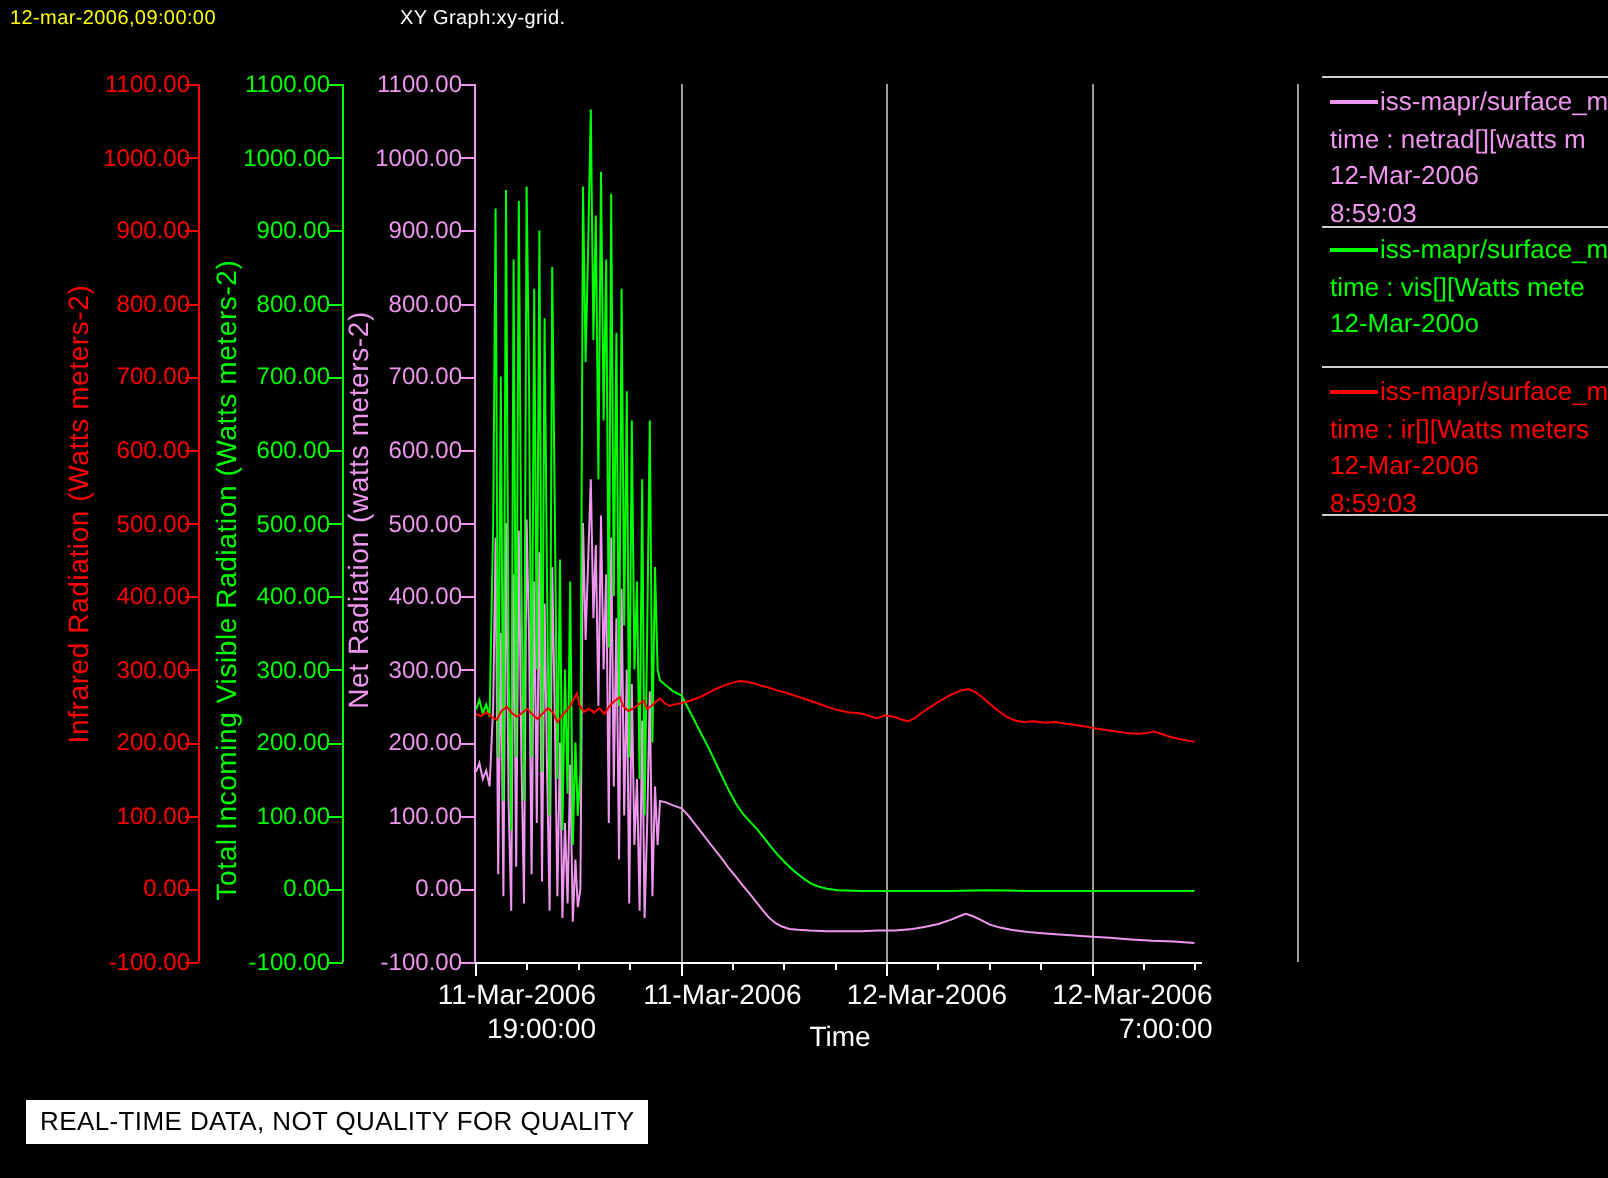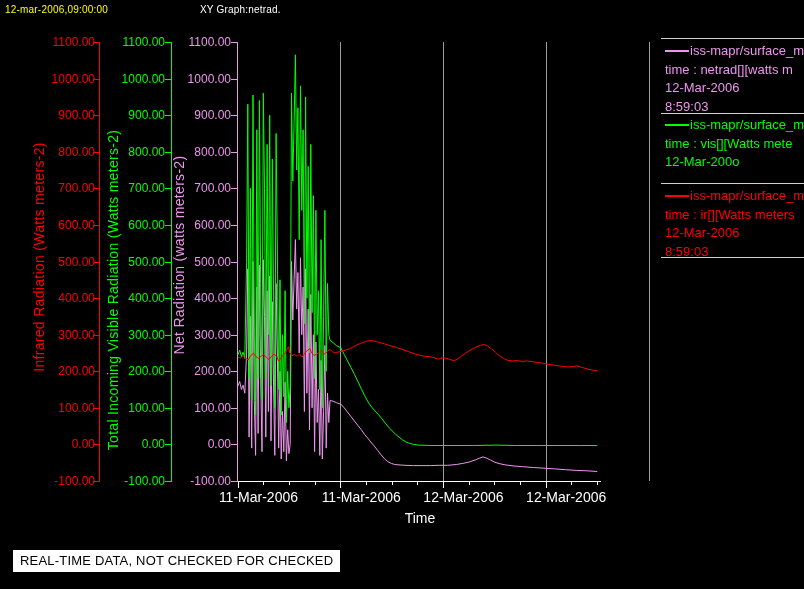--- a/index.html
+++ b/index.html
@@ -88,21 +88,21 @@
       <line x1="230.5" y1="115.66666666666666" x2="237.5" y2="115.66666666666666" stroke="#ee96ee" stroke-width="1" shape-rendering="crispEdges"></line>
       <line x1="230.5" y1="79.08333333333333" x2="237.5" y2="79.08333333333333" stroke="#ee96ee" stroke-width="1" shape-rendering="crispEdges"></line>
       <line x1="230.5" y1="42.5" x2="237.5" y2="42.5" stroke="#ee96ee" stroke-width="1" shape-rendering="crispEdges"></line>
       <polyline points="238.0,385.9 239.7,381.5 241.4,389.5 243.1,385.2 244.8,393.2 246.6,353.0 247.8,268.8 249.1,437.1 250.4,316.4 251.7,448.1 253.0,261.5 254.3,400.5 255.6,455.4 256.8,287.1 258.1,433.4 259.4,265.2 260.7,378.6 262.0,451.7 263.3,259.7 264.5,316.4 265.8,437.1 267.1,290.8 268.4,411.5 269.7,276.1 271.0,440.8 272.3,301.7 273.5,382.2 274.8,455.4 276.1,283.5 277.4,356.6 278.7,448.1 280.0,371.3 281.2,459.0 282.5,411.5 283.8,451.7 285.1,382.2 286.4,460.9 287.7,429.8 288.9,453.6 290.2,444.4 291.5,261.5 292.8,320.0 294.1,279.8 295.4,239.6 296.7,309.1 297.9,272.5 299.2,353.0 300.5,257.8 301.8,334.7 303.1,287.1 304.4,411.5 305.6,268.8 306.9,393.2 308.2,309.1 309.5,429.8 310.8,294.4 312.1,407.8 313.4,334.7 314.6,451.7 315.9,342.0 317.2,422.5 318.5,389.5 319.8,455.4 321.1,360.3 322.3,459.0 323.6,411.5 324.9,345.6 326.2,448.1 327.5,393.2 328.8,422.5 330.0,400.5 333.0,401.2 336.5,402.7 340.8,404.2 344.2,407.8 347.6,412.2 351.0,416.6 354.4,421.0 357.9,425.4 361.3,429.8 364.7,434.5 368.1,438.6 371.6,443.0 374.1,445.9 377.6,450.3 381.0,454.7 384.4,458.7 387.8,461.6 391.3,463.4 394.7,464.5 399.0,464.9 405.0,465.3 413.5,465.6 422.1,465.6 430.7,465.6 439.2,465.3 447.8,465.3 456.3,464.5 462.8,463.4 469.2,462.0 475.6,459.8 479.9,458.0 482.9,456.9 486.3,458.0 490.6,460.1 494.9,462.3 500.0,463.8 505.6,464.9 514.1,466.0 522.7,466.7 533.4,467.5 544.1,468.2 554.8,468.9 565.5,469.7 576.2,470.4 586.9,470.8 597.2,471.5" fill="none" stroke="#ee96ee" stroke-width="1"></polyline>
       <polyline points="238.0,354.8 239.7,350.0 241.4,356.6 243.1,352.2 244.8,358.4 246.6,261.5 247.8,104.2 249.1,378.6 250.4,188.3 251.7,400.5 253.0,95.0 254.3,334.7 255.6,415.1 256.8,129.8 258.1,378.6 259.4,100.5 260.7,290.8 262.0,400.5 263.3,93.2 264.5,188.3 265.8,378.6 267.1,144.4 268.4,334.7 269.7,115.2 271.0,385.9 272.3,159.1 273.5,290.8 274.8,407.8 276.1,133.5 277.4,254.2 278.7,389.5 280.0,279.8 281.2,415.1 282.5,334.7 283.8,396.9 285.1,290.8 286.4,422.5 287.7,371.3 288.9,407.8 290.2,385.9 291.5,93.2 292.8,181.0 294.1,122.5 295.4,54.8 296.7,170.0 297.9,107.8 299.2,239.6 300.5,85.9 301.8,210.3 303.1,129.8 304.4,323.7 305.6,96.9 306.9,298.1 308.2,166.4 309.5,353.0 310.8,144.4 312.1,312.7 313.4,195.6 314.6,378.6 315.9,210.3 317.2,334.7 318.5,290.8 319.8,389.5 321.1,239.6 322.3,407.8 323.6,316.4 324.9,210.3 326.2,371.3 327.5,283.5 328.8,334.7 330.0,340.2 333.0,342.7 336.5,345.6 340.8,347.8 344.2,354.4 347.6,361.0 351.0,367.6 354.4,374.2 357.9,381.5 361.3,388.8 364.7,395.8 368.1,402.0 371.6,407.1 375.0,410.8 378.4,414.4 381.9,418.8 385.3,423.2 388.7,427.2 392.1,430.9 395.6,434.2 399.0,437.1 402.4,439.7 405.8,441.9 409.3,443.3 413.5,444.4 418.7,445.1 430.7,445.5 452.1,445.5 473.5,445.5 494.9,445.1 516.3,445.5 537.7,445.5 559.1,445.5 580.5,445.5 597.2,445.5" fill="none" stroke="#00ff00" stroke-width="1"></polyline>
       <polyline points="238.0,357.0 240.6,358.1 243.1,355.9 245.7,358.4 248.3,359.9 250.8,355.5 253.4,353.3 256.0,356.6 258.6,358.4 261.1,356.3 263.7,354.4 266.3,357.3 268.8,359.5 271.4,356.6 274.0,354.1 276.5,356.3 278.7,361.0 280.8,358.1 283.0,355.5 285.1,353.0 287.2,348.9 288.5,346.7 289.8,352.6 291.9,355.9 294.5,354.4 297.1,356.3 299.6,354.1 302.2,357.0 304.8,353.0 307.4,350.4 309.9,348.6 311.6,353.0 314.2,355.5 316.8,354.1 319.3,352.2 321.9,350.4 323.6,354.4 325.8,353.0 327.9,350.8 330.0,349.3 332.2,351.5 334.8,353.0 337.3,352.2 340.8,351.5 345.0,350.4 349.3,348.9 353.6,346.7 357.9,344.5 362.2,342.7 366.4,341.3 369.9,340.5 373.3,340.9 376.7,341.6 380.1,342.7 384.4,343.8 388.7,345.3 393.0,346.4 398.5,348.2 404.1,350.0 409.3,351.9 414.4,353.7 419.5,355.2 424.7,356.3 429.8,356.6 434.1,357.7 438.4,359.2 442.6,357.7 446.9,358.4 451.2,359.9 454.2,360.6 457.2,359.2 460.6,356.6 464.9,353.7 470.0,350.4 475.2,347.5 480.3,345.3 484.2,344.5 487.6,346.0 491.5,348.9 495.3,352.2 499.2,355.5 503.4,358.4 507.7,360.3 512.0,361.0 517.1,360.6 522.3,361.4 527.4,361.0 532.5,361.7 537.7,362.5 542.8,363.2 548.0,364.3 553.1,365.0 558.2,365.8 563.4,366.5 568.5,366.9 573.6,366.5 577.1,365.8 580.5,366.9 584.8,368.3 589.1,369.4 593.3,370.2 597.2,370.9" fill="none" stroke="#ff0000" stroke-width="1"></polyline>
     </svg>
 
   <div class="hdr" id="hdr-time">12-mar-2006,09:00:00</div>
   <div class="hdr" id="hdr-tabs">
-      <span>XY Graph:netrad.</span>
+      <span>XY Graph:xy-grid.</span>
     </div>
 
   <div id="axis-text-layer">
       <div class="ytick" style="color: rgb(255, 0, 0); left: 33px; top: 35px;">1100.00</div>
       <div class="ytick" style="color: rgb(255, 0, 0); left: 33px; top: 71.5833px;">1000.00</div>
       <div class="ytick" style="color: rgb(255, 0, 0); left: 33px; top: 108.167px;">900.00</div>
       <div class="ytick" style="color: rgb(255, 0, 0); left: 33px; top: 144.75px;">800.00</div>
       <div class="ytick" style="color: rgb(255, 0, 0); left: 33px; top: 181.333px;">700.00</div>
       <div class="ytick" style="color: rgb(255, 0, 0); left: 33px; top: 217.917px;">600.00</div>
       <div class="ytick" style="color: rgb(255, 0, 0); left: 33px; top: 254.5px;">500.00</div>
@@ -136,29 +136,31 @@
       <div class="ytick" style="color: rgb(238, 150, 238); left: 169px; top: 254.5px;">500.00</div>
       <div class="ytick" style="color: rgb(238, 150, 238); left: 169px; top: 291.083px;">400.00</div>
       <div class="ytick" style="color: rgb(238, 150, 238); left: 169px; top: 327.667px;">300.00</div>
       <div class="ytick" style="color: rgb(238, 150, 238); left: 169px; top: 364.25px;">200.00</div>
       <div class="ytick" style="color: rgb(238, 150, 238); left: 169px; top: 400.833px;">100.00</div>
       <div class="ytick" style="color: rgb(238, 150, 238); left: 169px; top: 437.417px;">0.00</div>
       <div class="ytick" style="color: rgb(238, 150, 238); left: 169px; top: 474px;">-100.00</div>
       <div class="ylabel" style="color: rgb(238, 150, 238); left: 179px; top: 255px;">Net Radiation (watts meters-2)</div>
       <div class="xtick" style="left: 178px; top: 489px;">
         <div>11-Mar-2006</div>
+        <div>19:00:00</div>
       </div>
       <div class="xtick" style="left: 280.75px; top: 489px;">
         <div>11-Mar-2006</div>
       </div>
       <div class="xtick" style="left: 383.5px; top: 489px;">
         <div>12-Mar-2006</div>
       </div>
       <div class="xtick" style="left: 486.25px; top: 489px;">
         <div>12-Mar-2006</div>
+        <div>7:00:00</div>
       </div>
     </div>
 
   <div id="time-label" style="left:420px;top:510px;">Time</div>
 
   <div id="legend">
       <div class="sep" style="top: 38px;"></div>
       <div class="sep" style="top: 113px;"></div>
       <div class="sep" style="top: 183px;"></div>
       <div class="sep" style="top: 257px;"></div>
@@ -183,14 +185,14 @@
         <div class="lname">
           <span class="swatch" style="background: rgb(255, 0, 0);"></span>
           <span>iss-mapr/surface_m</span>
         </div>
         <div>time : ir[][Watts meters</div>
         <div>12-Mar-2006</div>
         <div>8:59:03</div>
       </div>
     </div>
 
-  <div id="badge">REAL-TIME DATA, NOT CHECKED FOR CHECKED</div>
+  <div id="badge">REAL-TIME DATA, NOT QUALITY FOR QUALITY</div>
 </div>
 
 </body></html>

